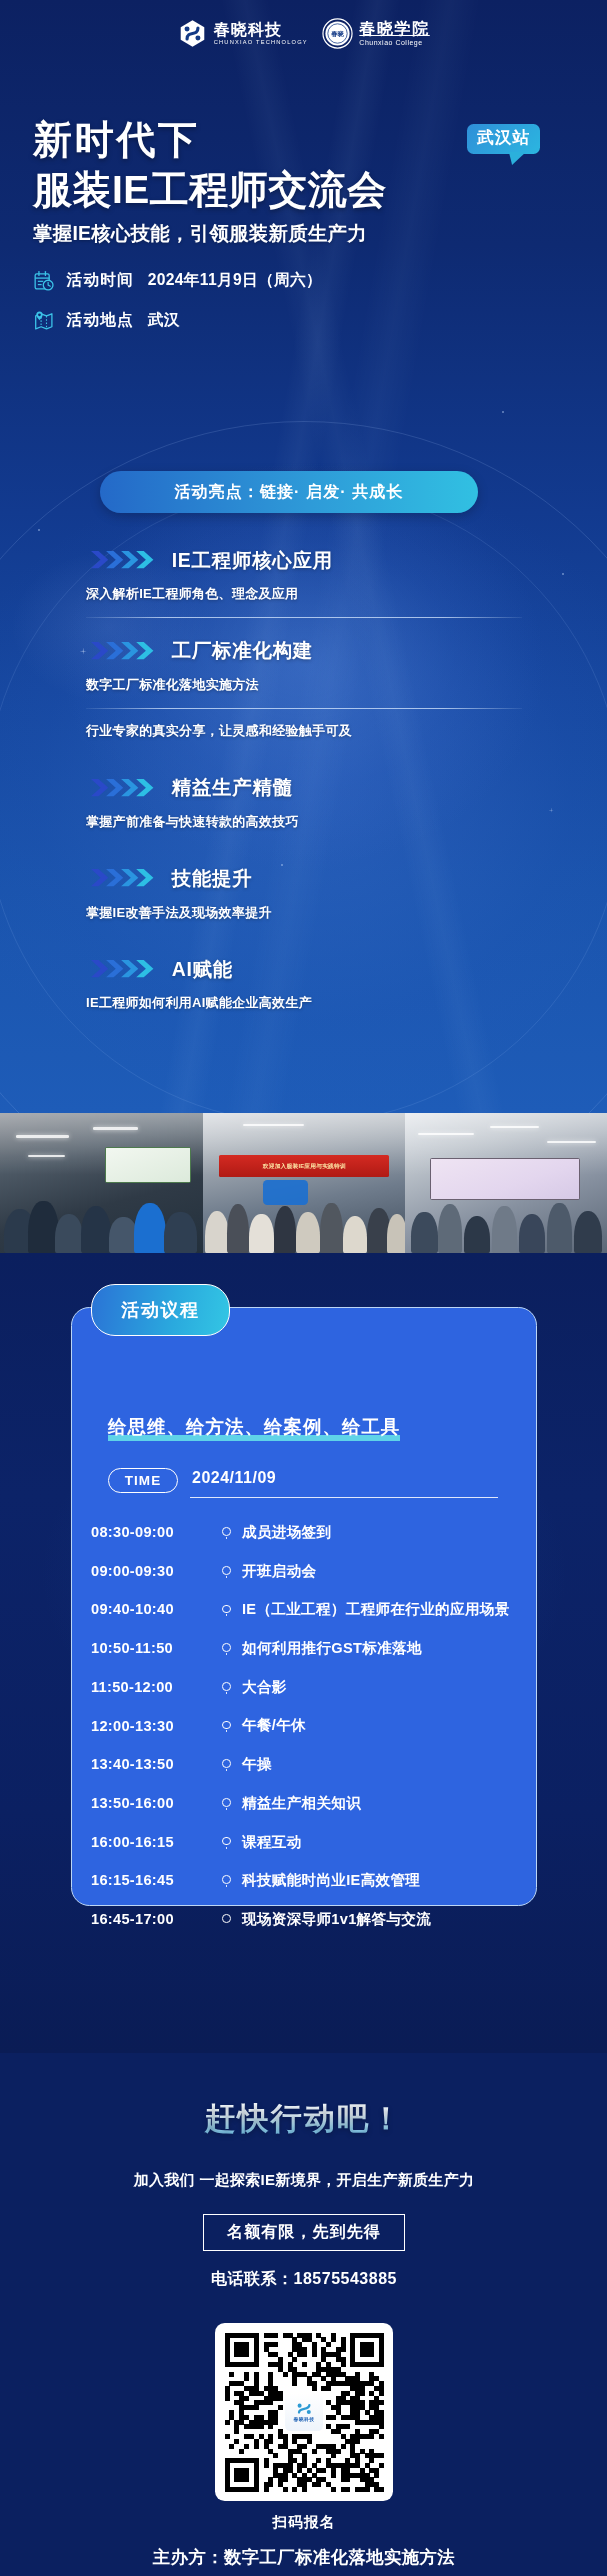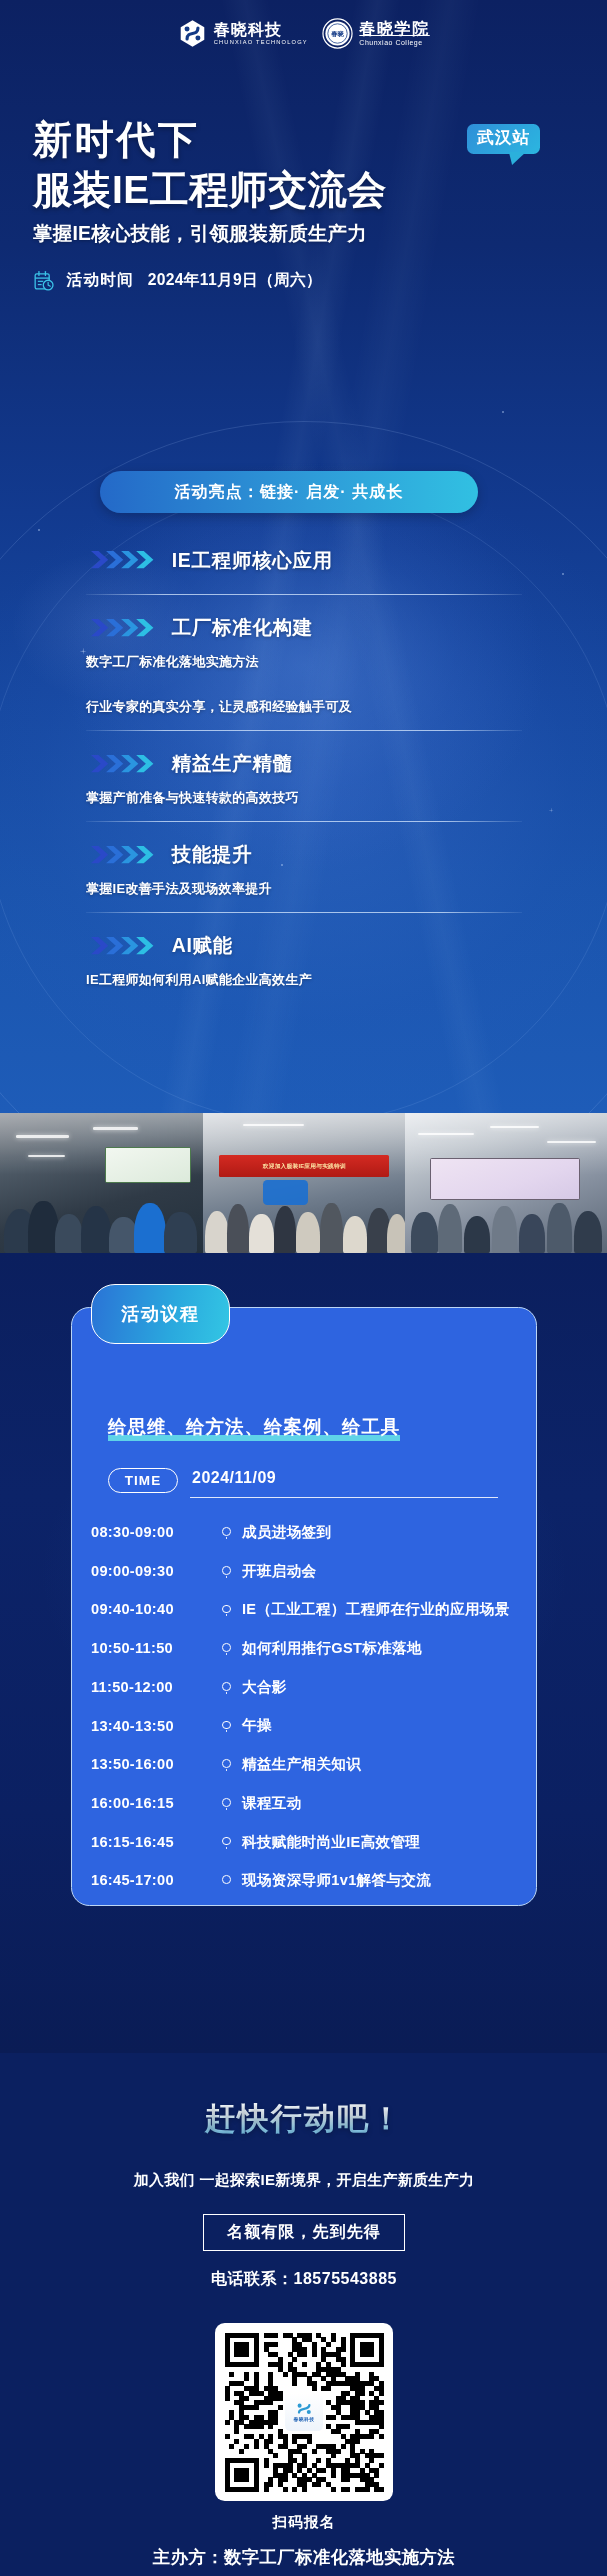--- a/index.html
+++ b/index.html
@@ -116,21 +116,21 @@
     background:#1b6fd0; border-radius:4.3px; opacity:.9; }
 
   
   .agenda-sec { position:relative; width:608px; height:800px;
     background:
       radial-gradient(ellipse 378px 270px at 50% 40%, rgba(50,110,205,.18) 0%, rgba(0,0,0,0) 70%),
       linear-gradient(180deg,#0b1f5e 0%,#0c2368 30%,#0b2062 70%,#0a1c55 100%);
     overflow:hidden; }
   .agenda-card { position:absolute; left:71px; top:54px; width:466px; height:599px;
     background:#2e64e0; border:1.1px solid #bcd6f5; border-radius:18.4px; }
-  .agenda-tab { position:absolute; left:91px; top:31px; width:139px; height:60px;
+  .agenda-tab { position:absolute; left:91px; top:31px; width:139px; height:52px;
     border-radius:24px; background:linear-gradient(100deg,#2a73d6 0%,#2aa9de 60%,#33c6e4 100%);
     border:1.6px solid #ffffff; display:flex; align-items:center; justify-content:center;
     font-size:18px; font-weight:bold; letter-spacing:1.6px; }
   .agenda-slogan { position:absolute; left:108px; top:161px; font-size:18.4px; font-weight:bold;
     letter-spacing:1.1px; padding-bottom:1.6px;
     background:linear-gradient(180deg, rgba(255,255,255,0) 78%, #5fd3e8 78%, #5fd3e8 100%); }
   .time-chip { position:absolute; left:108px; top:215px; width:70px; height:25px;
     border:1.1px solid #ffffff; border-radius:12.4px; display:flex; align-items:center;
     justify-content:center; font-size:13.5px; font-weight:bold; letter-spacing:1.1px; }
   .time-val { position:absolute; left:192px; top:216px; font-size:16px; font-weight:bold;
@@ -246,36 +246,48 @@
         <line x1="11" y1="3" x2="11" y2="10" stroke="#3cc3e8" stroke-width="2.4" stroke-linecap="round"></line>
         <line x1="23" y1="3" x2="23" y2="10" stroke="#3cc3e8" stroke-width="2.4" stroke-linecap="round"></line>
         <line x1="9" y1="21" x2="19" y2="21" stroke="#3cc3e8" stroke-width="2.2"></line>
         <line x1="9" y1="27" x2="16" y2="27" stroke="#3cc3e8" stroke-width="2.2"></line>
         <circle cx="28" cy="28" r="9" fill="#0e2a72" stroke="#3cc3e8" stroke-width="2.4"></circle>
         <path d="M28 23 L28 28 L32 30" stroke="#3cc3e8" stroke-width="2.2" fill="none" stroke-linecap="round"></path>
       </svg>
       <span class="meta-lbl">活动时间</span>
       <span class="meta-val">2024年11月9日（周六）</span>
     </div>
+    <div class="meta-row">
+      <svg class="meta-ico" viewBox="0 0 40 40">
+        <path d="M5 11 L15 7 L25 11 L35 7 L35 31 L25 35 L15 31 L5 35 Z" fill="none" stroke="#3cc3e8" stroke-width="2.4" stroke-linejoin="round"></path>
+        <line x1="15" y1="7" x2="15" y2="31" stroke="#3cc3e8" stroke-width="2" stroke-dasharray="3 3"></line>
+        <line x1="25" y1="11" x2="25" y2="35" stroke="#3cc3e8" stroke-width="2" stroke-dasharray="3 3"></line>
+        <path d="M12 3 C16 3 18 6 18 9 C18 13 12 19 12 19 C12 19 6 13 6 9 C6 6 8 3 12 3 Z" fill="#3cc3e8"></path>
+        <circle cx="12" cy="9" r="2.6" fill="#0e2a72"></circle>
+      </svg>
+      <span class="meta-lbl">活动地点</span>
+      <span class="meta-val">武汉</span>
+    </div>
   </div>
 
   <div class="hl-banner">活动亮点：链接· 启发· 共成长</div>
 
   <div class="hl-list">
 
     <div class="hl-item">
       <div class="hl-head">
         <svg class="chev" viewBox="0 0 132 36">
           <path d="M0 2 L18 18 L0 34 L14 34 L32 18 L14 2 Z" fill="#2a49c8"></path>
           <path d="M28 2 L46 18 L28 34 L42 34 L60 18 L42 2 Z" fill="#2a6fd8"></path>
           <path d="M56 2 L74 18 L56 34 L70 34 L88 18 L70 2 Z" fill="#2a95e0"></path>
           <path d="M84 2 L102 18 L84 34 L98 34 L116 18 L98 2 Z" fill="#2dbfe4"></path>
         </svg>
         <span class="hl-title">IE工程师核心应用</span>
       </div>
+      <div class="hl-desc">深入解析IE工程师角色、理念及应用</div>
       <div class="hl-sep"></div>
     </div>
 
     <div class="hl-item">
       <div class="hl-head">
         <svg class="chev" viewBox="0 0 132 36">
           <path d="M0 2 L18 18 L0 34 L14 34 L32 18 L14 2 Z" fill="#2a49c8"></path>
           <path d="M28 2 L46 18 L28 34 L42 34 L60 18 L42 2 Z" fill="#2a6fd8"></path>
           <path d="M56 2 L74 18 L56 34 L70 34 L88 18 L70 2 Z" fill="#2a95e0"></path>
           <path d="M84 2 L102 18 L84 34 L98 34 L116 18 L98 2 Z" fill="#2dbfe4"></path>
@@ -432,20 +444,28 @@
         </div>
       <div class="sc-text">如何利用推行GST标准落地</div>
     </div>
     <div class="sched-row">
       <div class="sc-time">11:50-12:00</div>
       <div class="sc-rail">
           <div class="sc-dot"></div>
           <div class="sc-line"></div>
         </div>
       <div class="sc-text">大合影</div>
+    </div>
+    <div class="sched-row">
+      <div class="sc-time">12:00-13:30</div>
+      <div class="sc-rail">
+          <div class="sc-dot"></div>
+          <div class="sc-line"></div>
+        </div>
+      <div class="sc-text">午餐/午休</div>
     </div>
     <div class="sched-row">
       <div class="sc-time">13:40-13:50</div>
       <div class="sc-rail">
           <div class="sc-dot"></div>
           <div class="sc-line"></div>
         </div>
       <div class="sc-text">午操</div>
     </div>
     <div class="sched-row">

